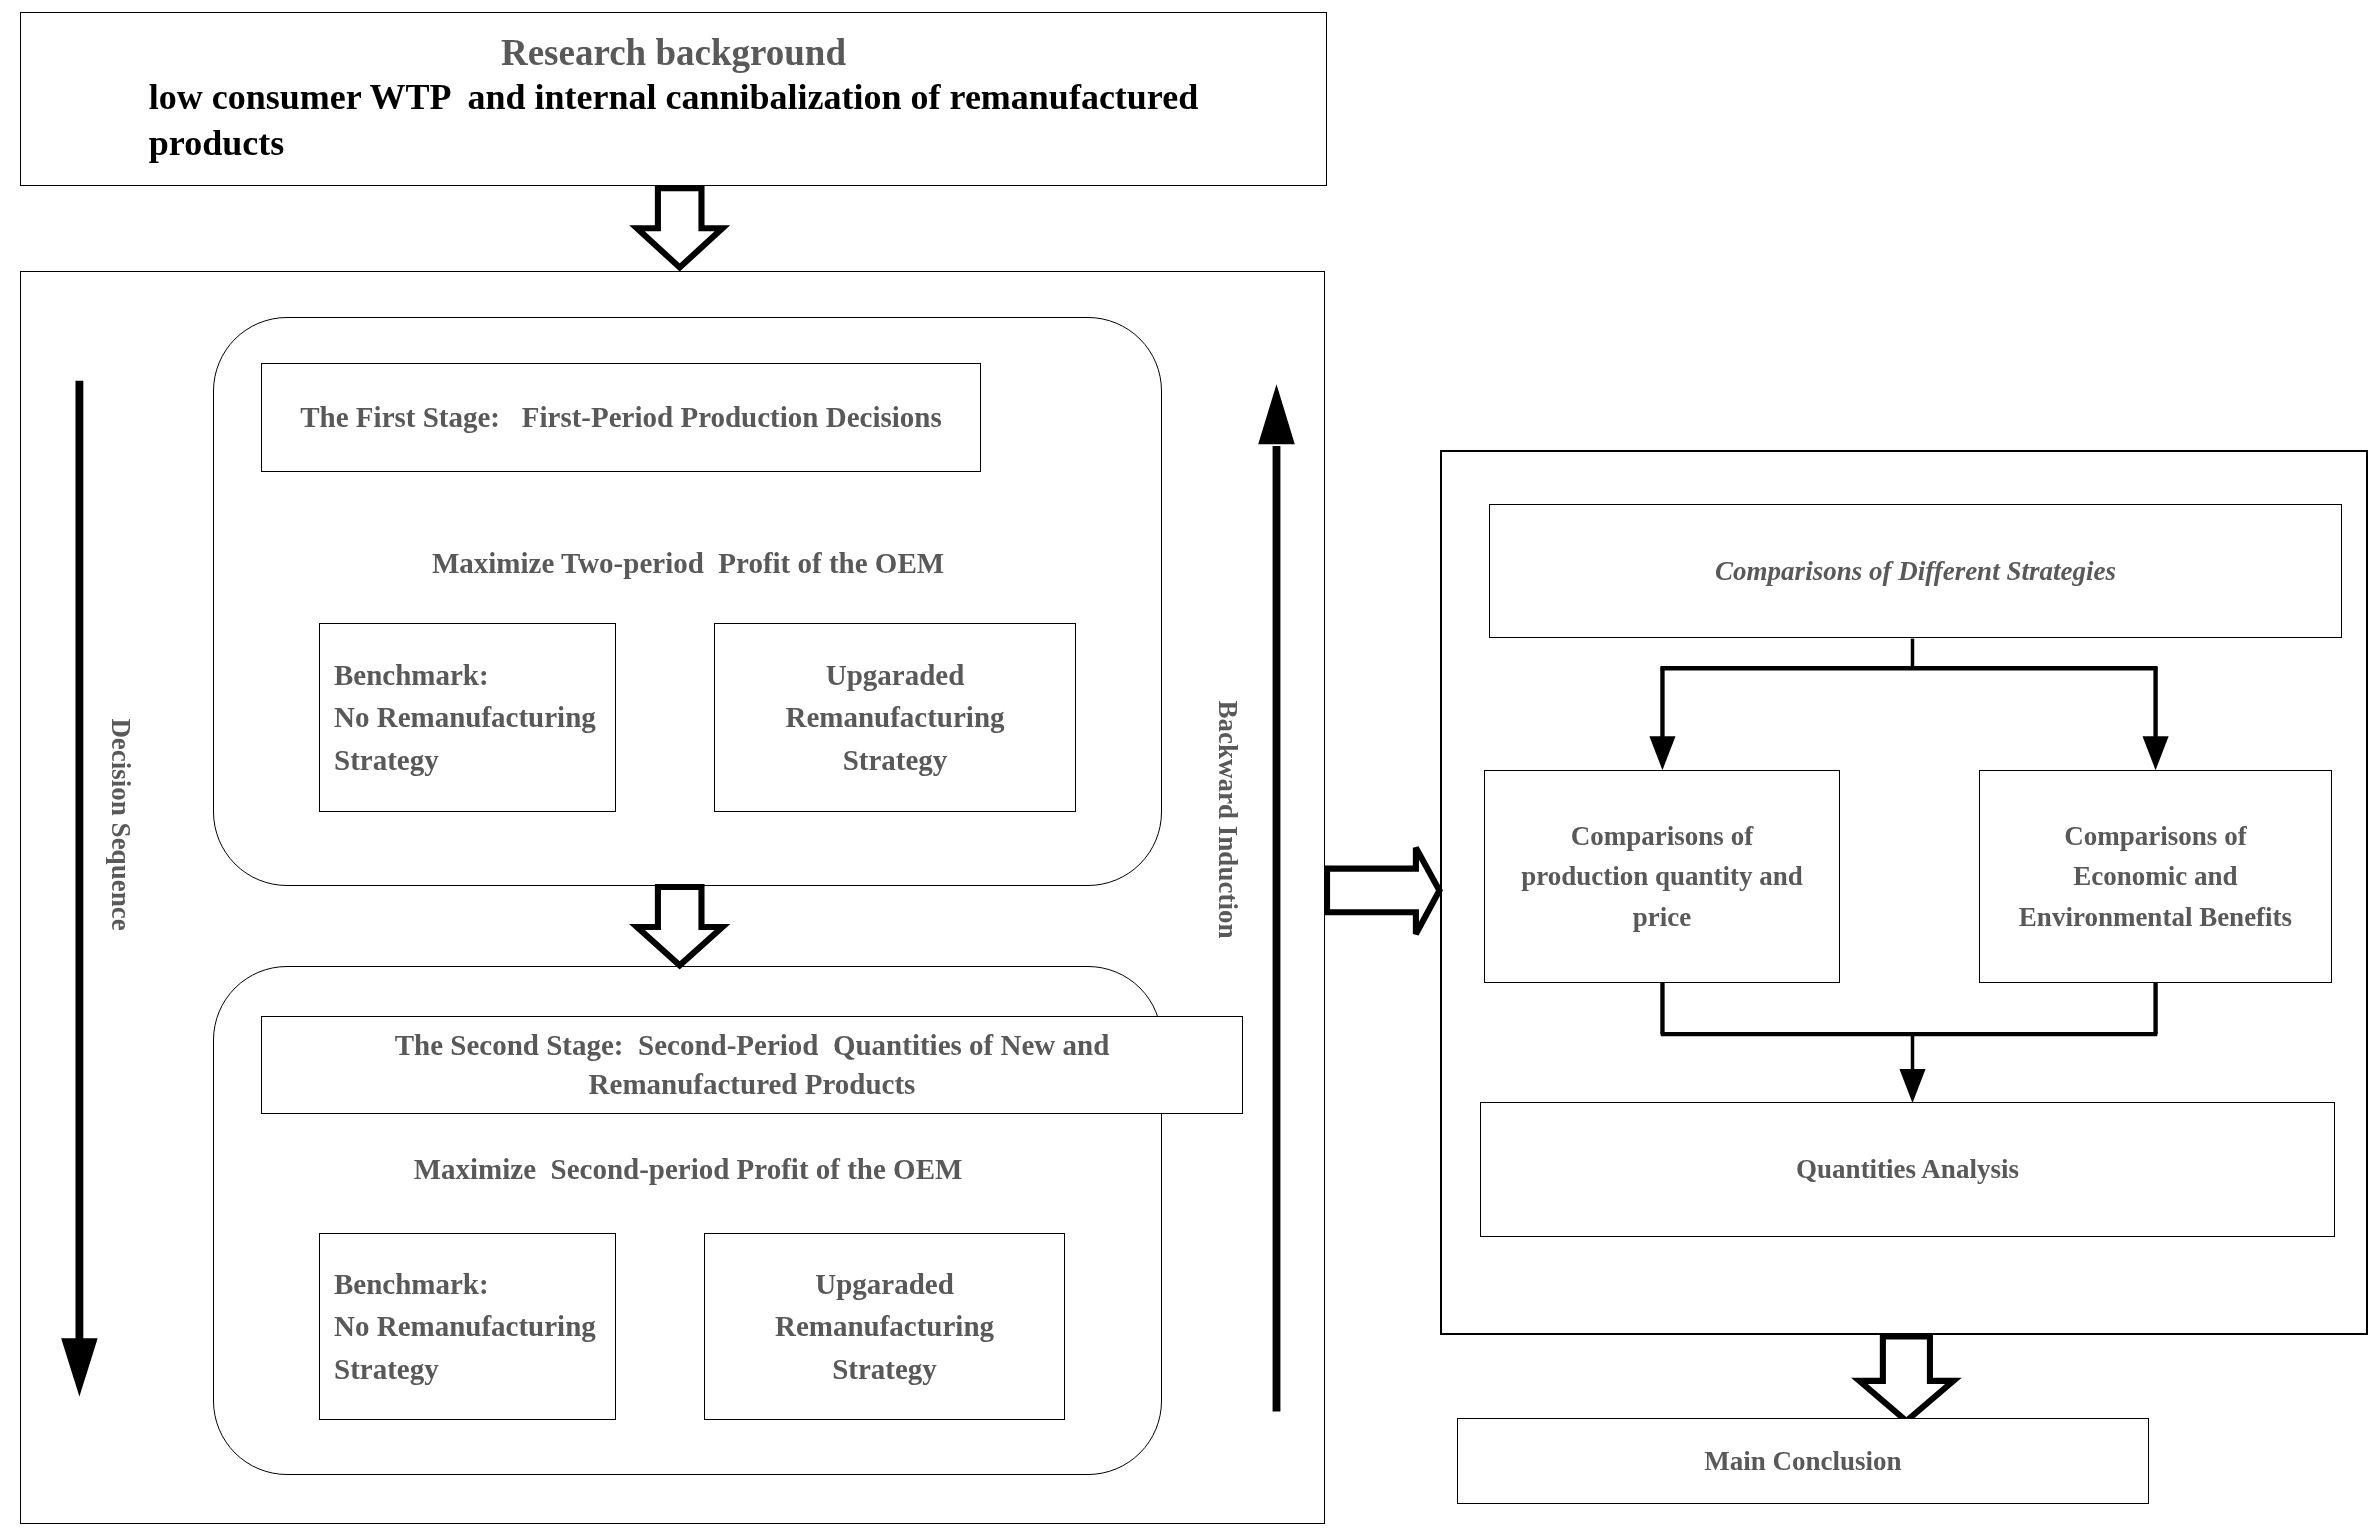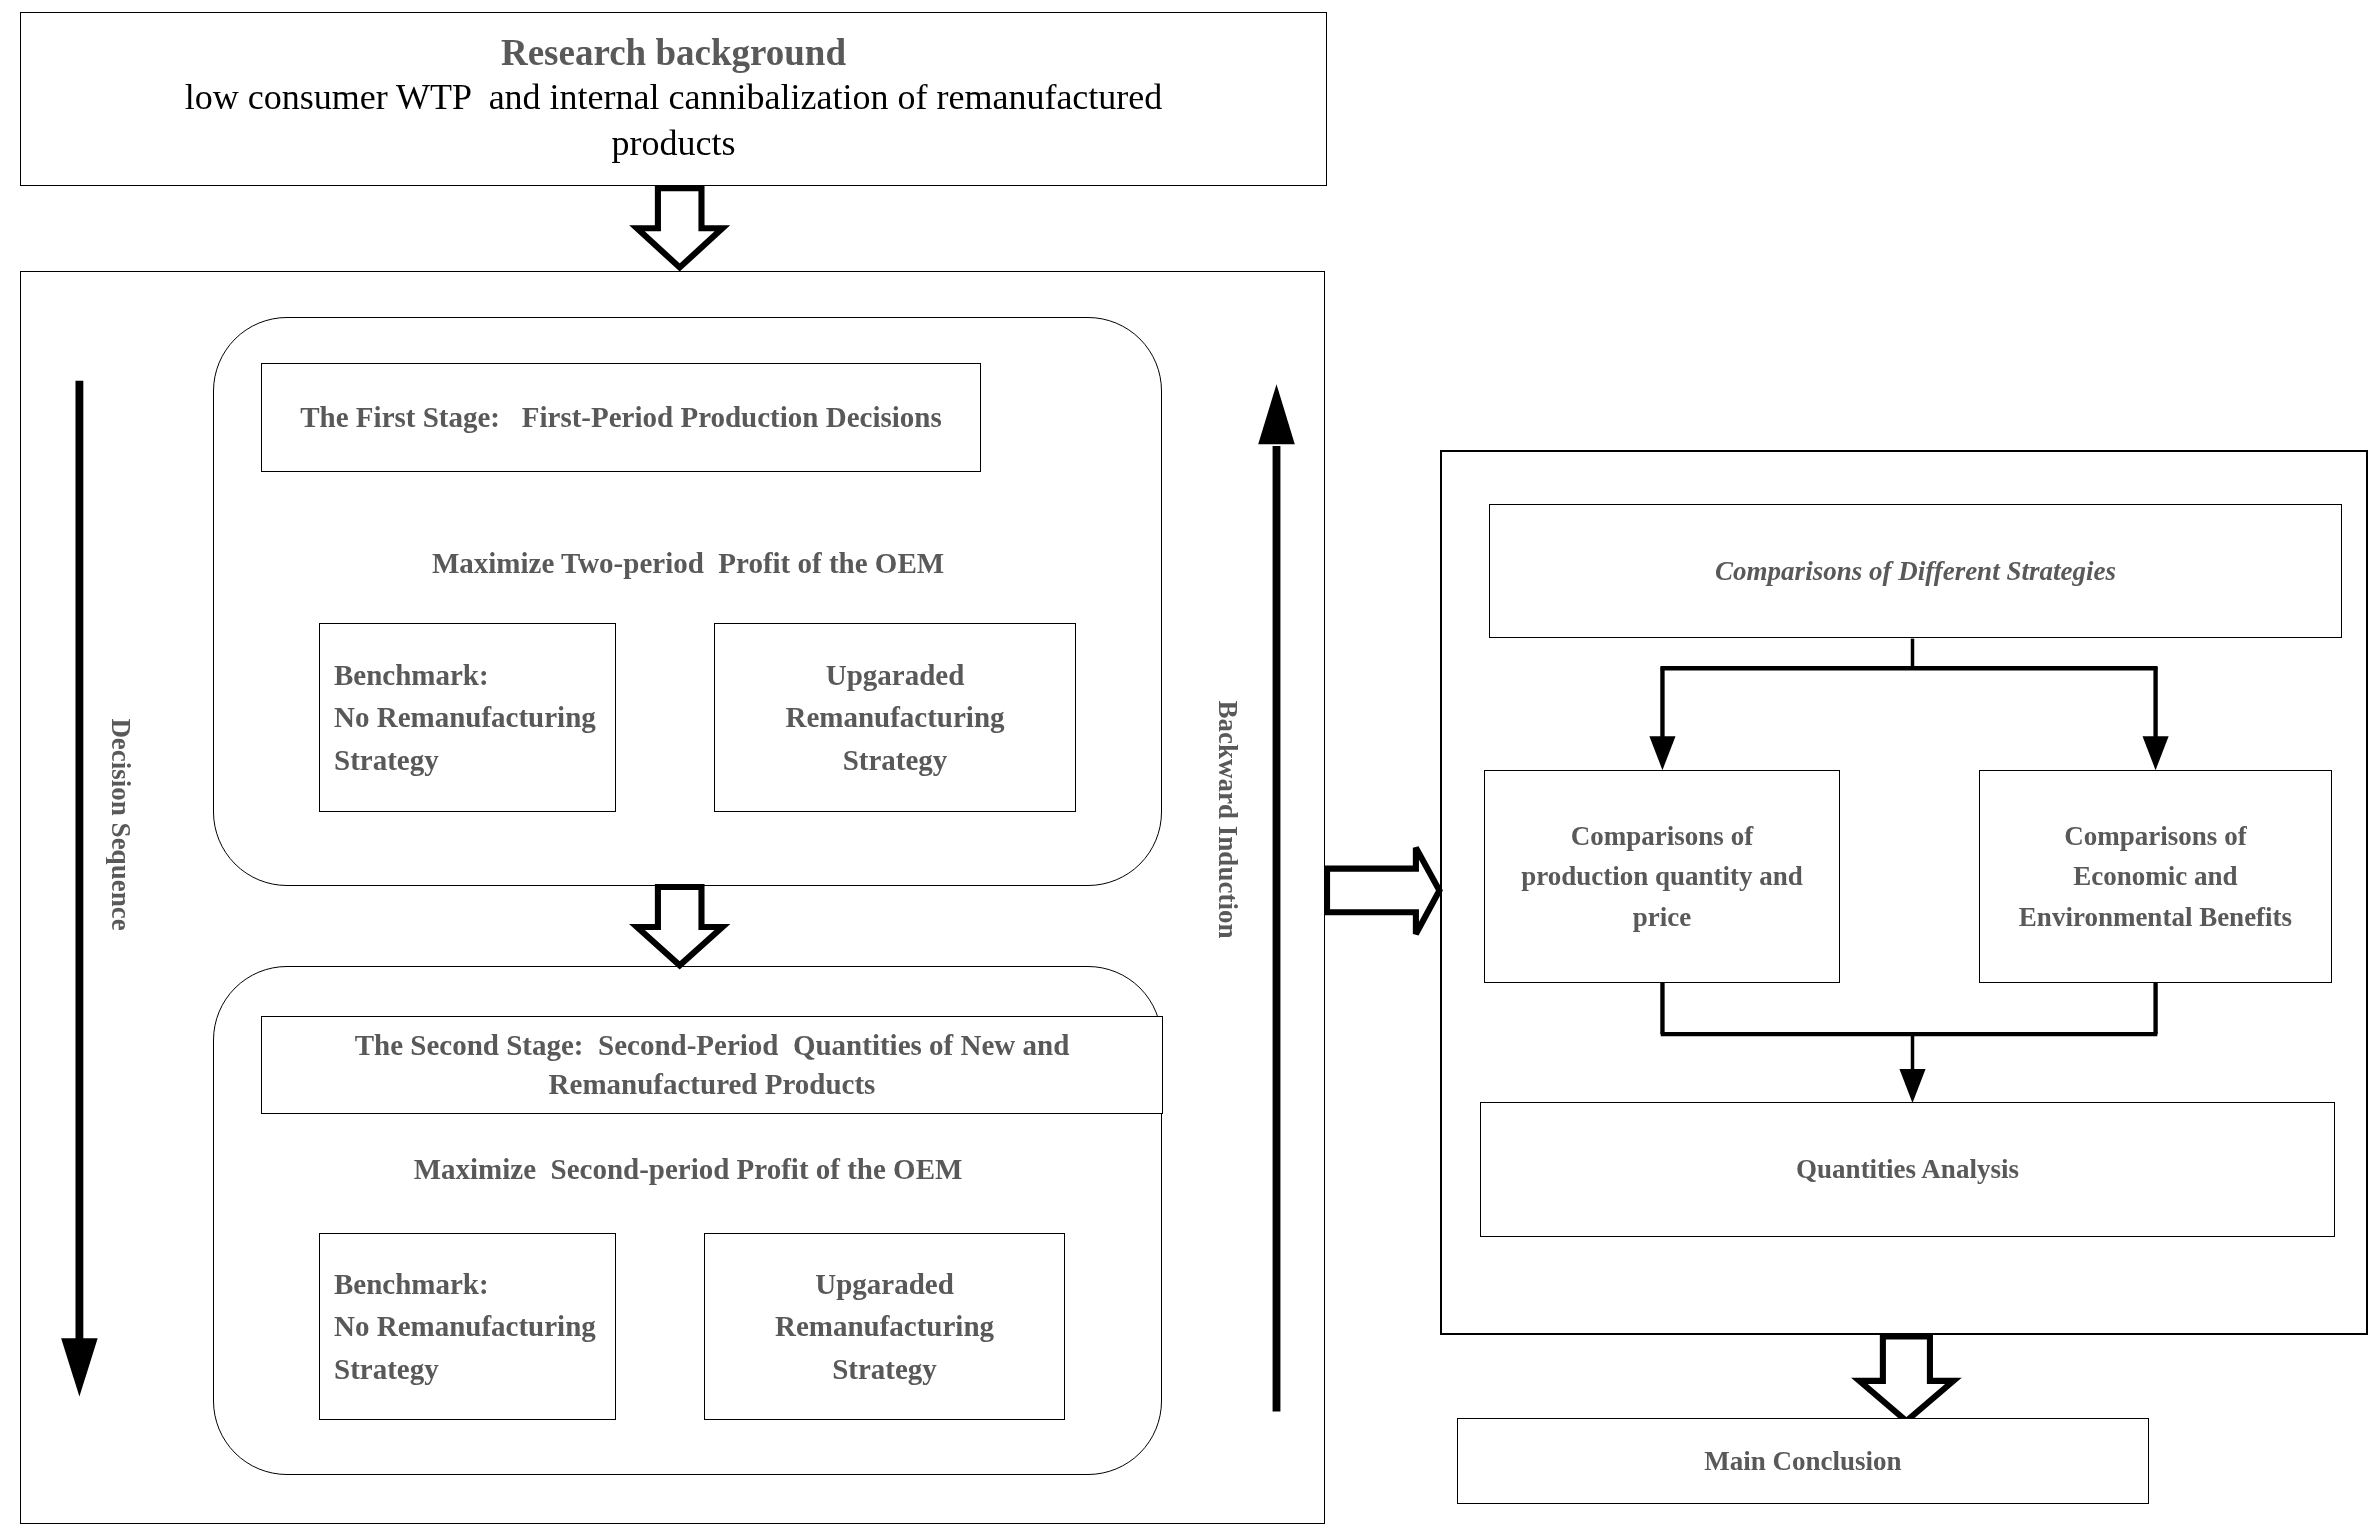--- a/index.html
+++ b/index.html
@@ -17,27 +17,27 @@
     border:1.7px solid #000;background:#ffffff;
     display:flex;align-items:center;justify-content:center;
     text-align:center;
   }
   .noborder{border:none;background:transparent;}
   .round{border-radius:74px;background:transparent;}
   .lbl{white-space:pre-wrap;font-weight:bold;color:#595959;}
   
   .header-box{left:20px;top:12.2px;width:1307px;height:174px;flex-direction:column;justify-content:center;}
   .header-title{font-size:37px;font-weight:bold;color:#595959;line-height:1.15;}
-  .header-sub{font-size:36px;font-weight:normal;color:#000;line-height:1.28;white-space:pre-wrap;text-align:center;}
+  .header-sub{font-size:36px;font-weight:bold;color:#000;line-height:1.28;white-space:pre-wrap;text-align:left;}
   
   .left-container{left:20px;top:271px;width:1305px;height:1253px;background:transparent;}
   .stage1-round{left:213px;top:317px;width:949px;height:569px;}
   .stage2-round{left:213px;top:966px;width:949px;height:509px;}
   .stage1-title{left:261px;top:363px;width:720px;height:109px;font-size:29px;}
-  .stage2-title{left:261px;top:1016px;width:902px;height:98px;font-size:29px;line-height:1.35;}
+  .stage2-title{left:261px;top:1016px;width:982px;height:98px;font-size:29px;line-height:1.35;}
   .stage1-obj{left:256px;top:530px;width:864px;height:45px;font-size:29px;margin-top:11px;}
   .stage2-obj{left:256px;top:1147px;width:864px;height:45px;font-size:29px;}
   .bench1{left:319px;top:623px;width:297px;height:189px;}
   .upg1{left:714px;top:623px;width:362px;height:189px;}
   .bench2{left:319px;top:1233px;width:297px;height:187px;}
   .upg2{left:704px;top:1233px;width:361px;height:187px;}
   .bench-txt{font-size:29px;line-height:1.45;text-align:left;width:100%;padding-left:14px;box-sizing:border-box;}
   .upg-txt{font-size:29px;line-height:1.45;text-align:center;}
   
   .vlabel{

